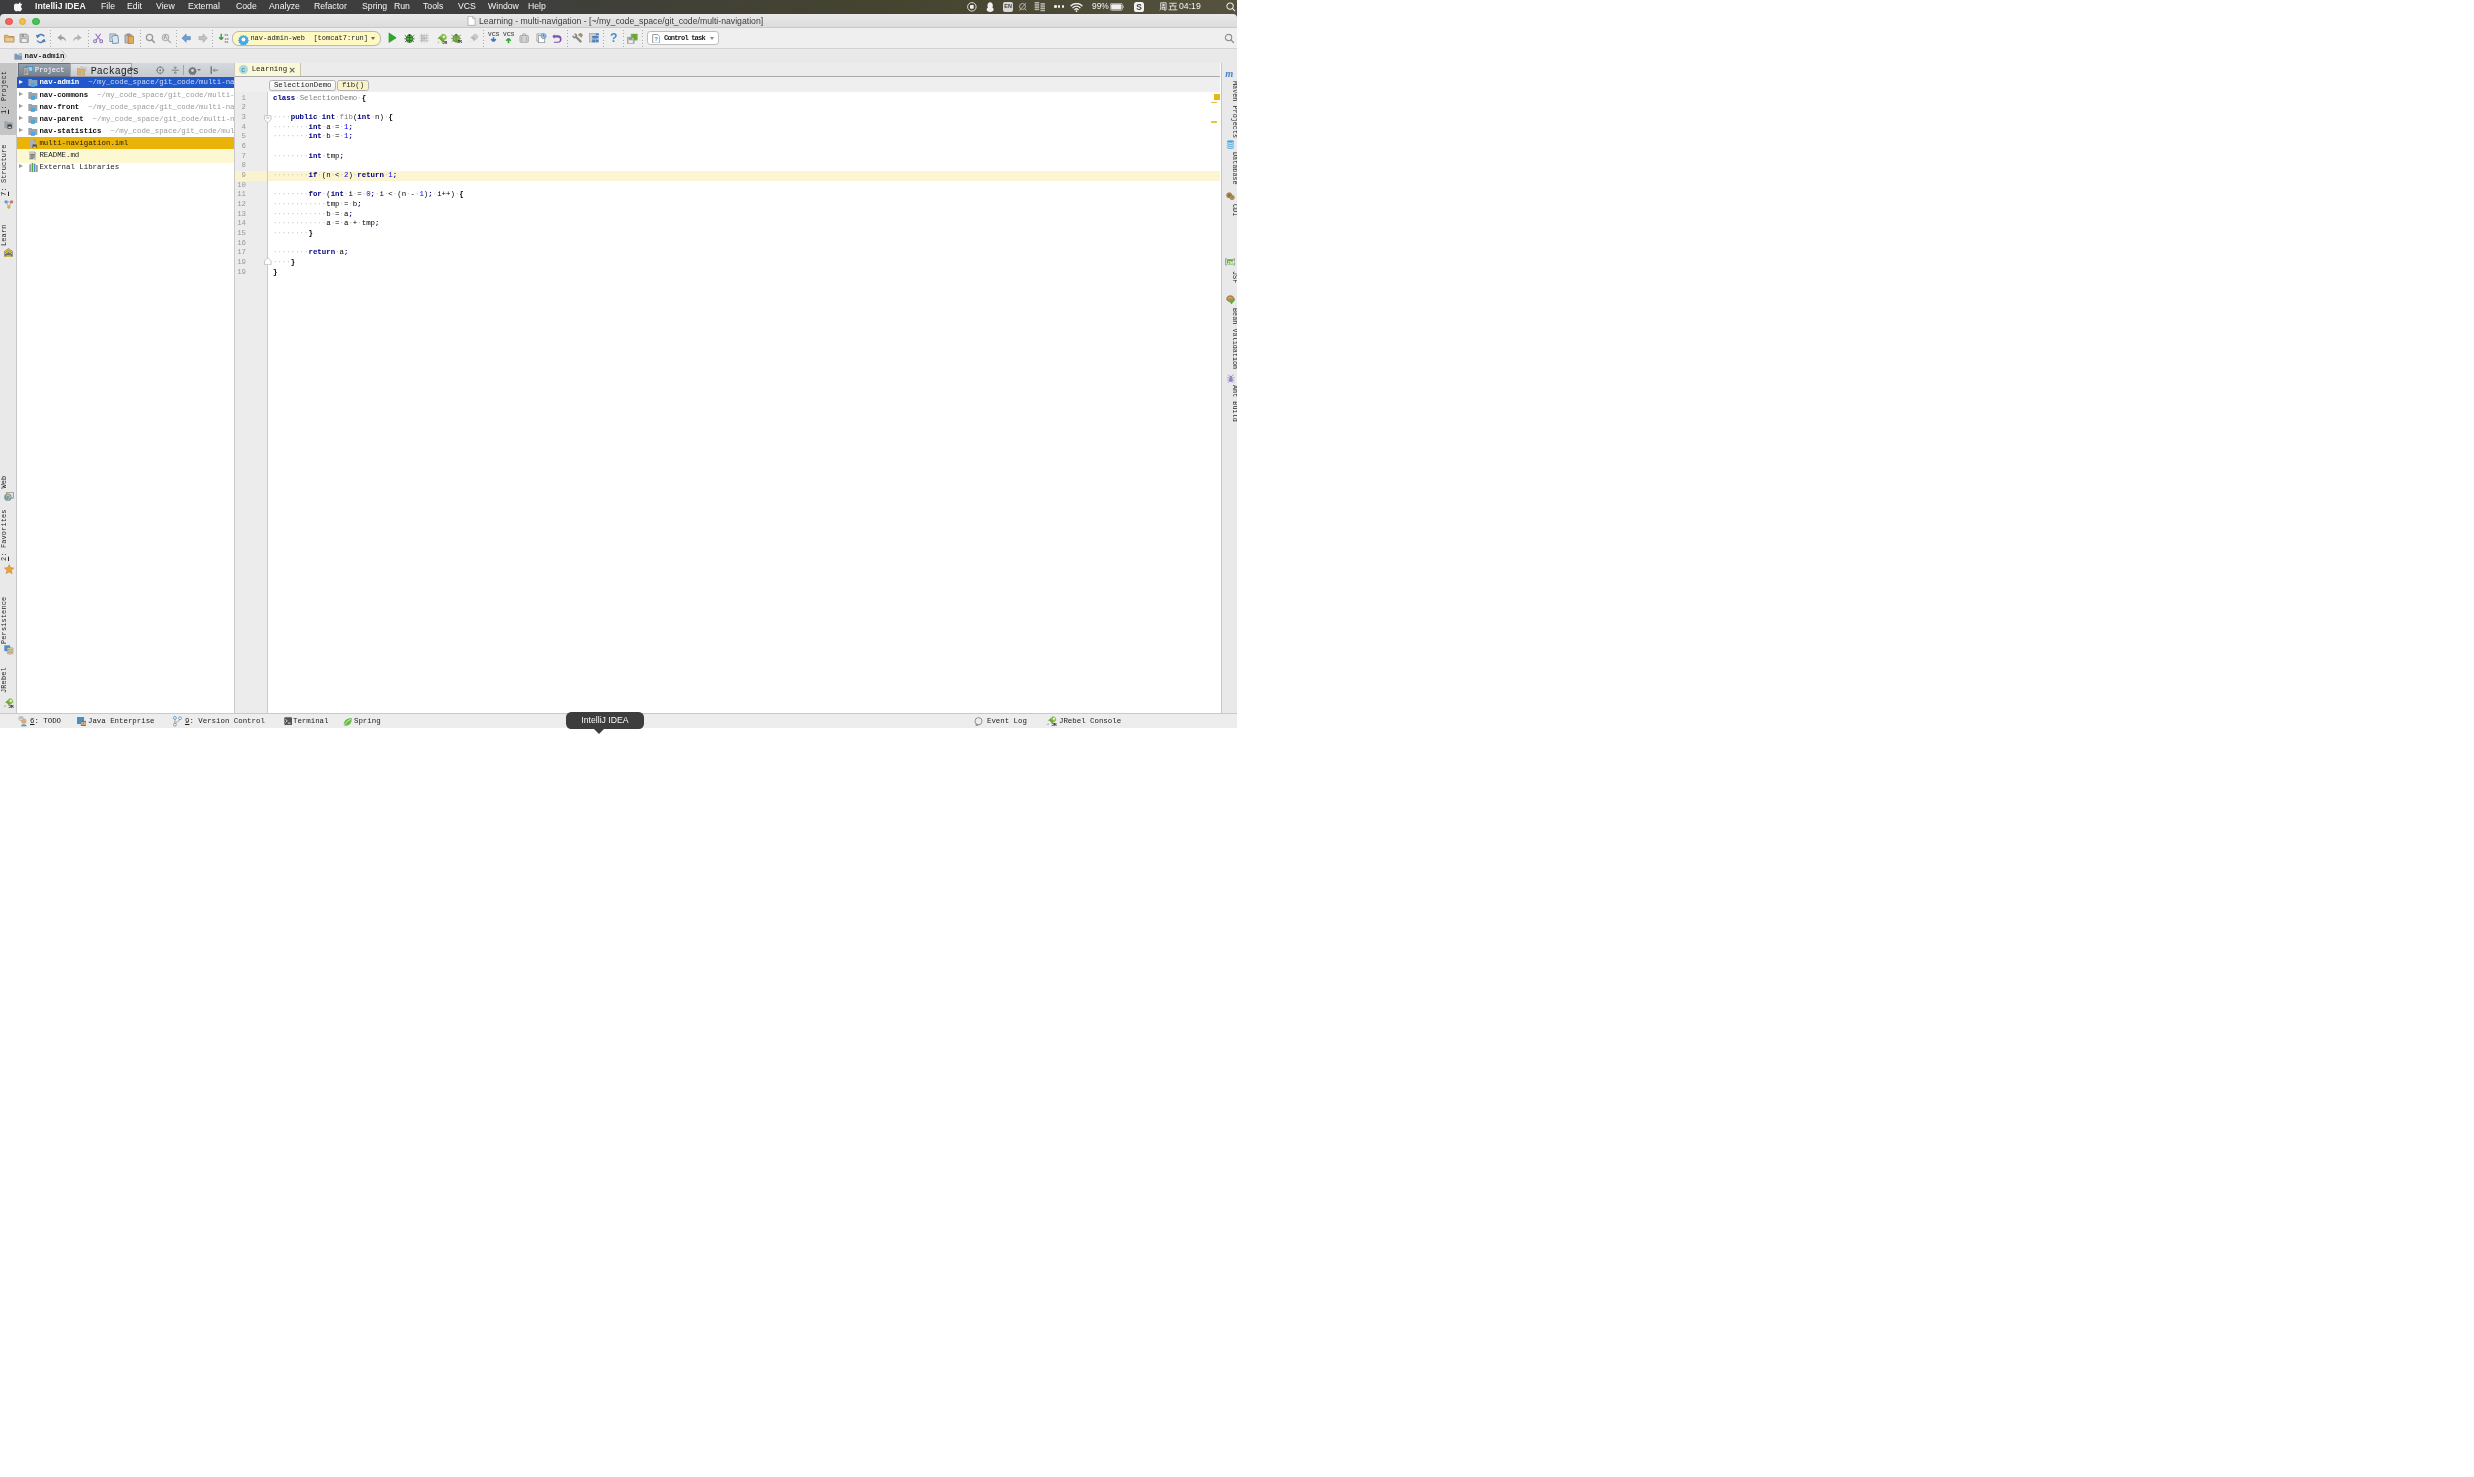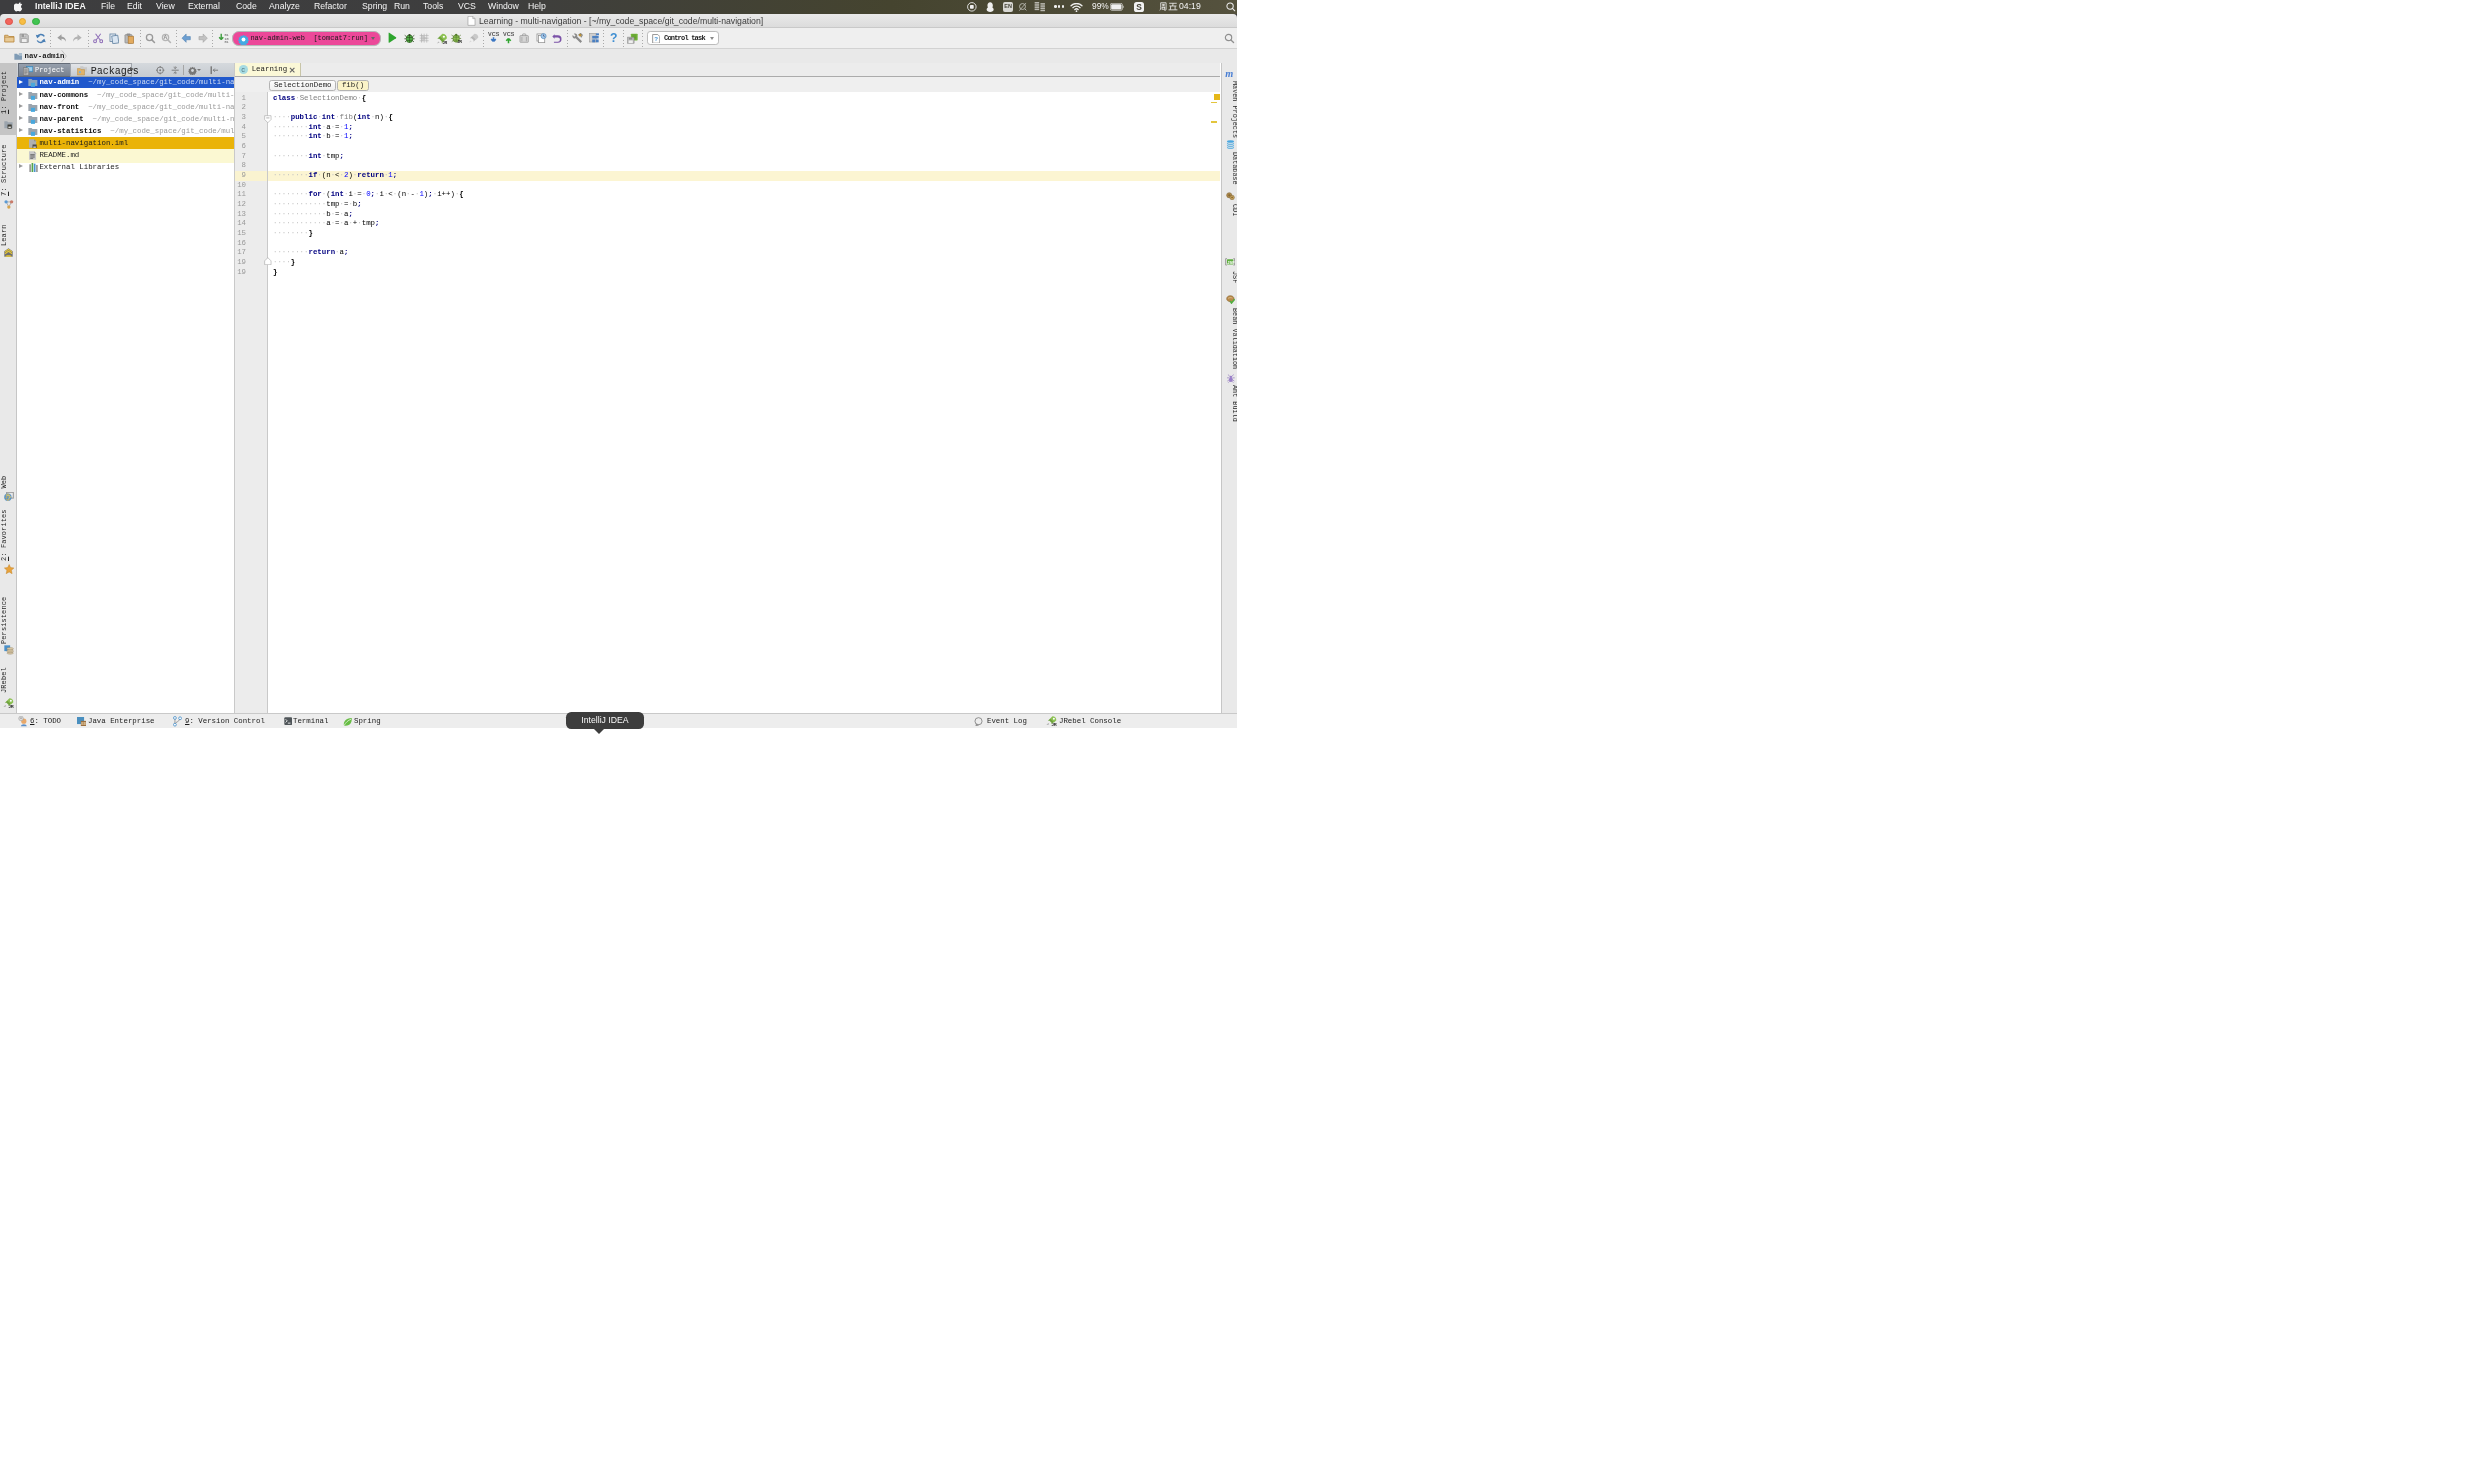--- a/index.html
+++ b/index.html
@@ -251,21 +251,21 @@
     <path d="M8 1.5 L14.5 8 L8 14.5 V10.5 H1.5 V5.5 H8 z" fill="#c2c2c2" stroke="#9a9a9a" stroke-width="0.8"></path>
   </svg>
   <i class="tsep" style="left:212px"></i>
   <svg class="ticon" style="left:218px;font-size:11.5px" width="11.6" height="11" viewBox="0 0 18 17">
     <path d="M5 1 V10 M5 10 L1.8 6.5 M5 10 L8.2 6.5" stroke="#3f9e3f" stroke-width="2.2" fill="none"></path>
     <text x="10" y="5" font-size="5.5" fill="#555" font-family="Liberation Mono">01</text>
     <text x="10" y="10.5" font-size="5.5" fill="#555" font-family="Liberation Mono">10</text>
     <text x="10" y="16" font-size="5.5" fill="#555" font-family="Liberation Mono">01</text>
   </svg>
 
-  <div class="abs" style="left:232px;top:2.6px;width:149px;height:15.5px;background:#ec4899;border:0.6px solid #b9b9b9;border-radius:7px;box-shadow:0 0.3px 0.6px rgba(0,0,0,0.12)">
+  <div class="abs" style="left:232px;top:2.6px;width:149px;height:15.5px;background:#fef9c3;border:0.6px solid #b9b9b9;border-radius:7px;box-shadow:0 0.3px 0.6px rgba(0,0,0,0.12)">
     <svg style="position:absolute;left:4.5px;top:2.3px" width="11" height="11" viewBox="0 0 17 17">
       <path fill="#43aae3" d="M8.5 0.8 l1.9 2.1 2.7-0.8 0.6 2.8 2.8 0.6-0.8 2.7 2.1 1.9-2.1 1.9 0.8 2.7-2.8 0.6-0.6 2.8-2.7-0.8-1.9 2.1-1.9-2.1-2.7 0.8-0.6-2.8-2.8-0.6 0.8-2.7-2.1-1.9 2.1-1.9-0.8-2.7 2.8-0.6 0.6-2.8 2.7 0.8z" transform="scale(0.94) translate(0.5,0.3)"></path>
       <circle cx="8.5" cy="8.5" r="3" fill="#fff"></circle>
     </svg>
     <span style="position:absolute;left:17.4px;top:2.9px;font-size:7px;color:#1b1b1b;white-space:pre">nav-admin-web  [tomcat7:run]</span>
     <i style="position:absolute;right:5.2px;top:5.8px;border:2.9px solid transparent;border-top:3.5px solid #666"></i>
   </div>
   <svg class="ticon" style="left:387px;top:4.2px" width="10.3" height="11.6" viewBox="0 0 16 18">
     <path d="M2.5 1.5 Q2.5 0.5 3.5 1 L14 8 Q15 8.8 14 9.6 L3.5 16.6 Q2.5 17.2 2.5 16.1 z" fill="#2ea52e"></path>
   </svg>

